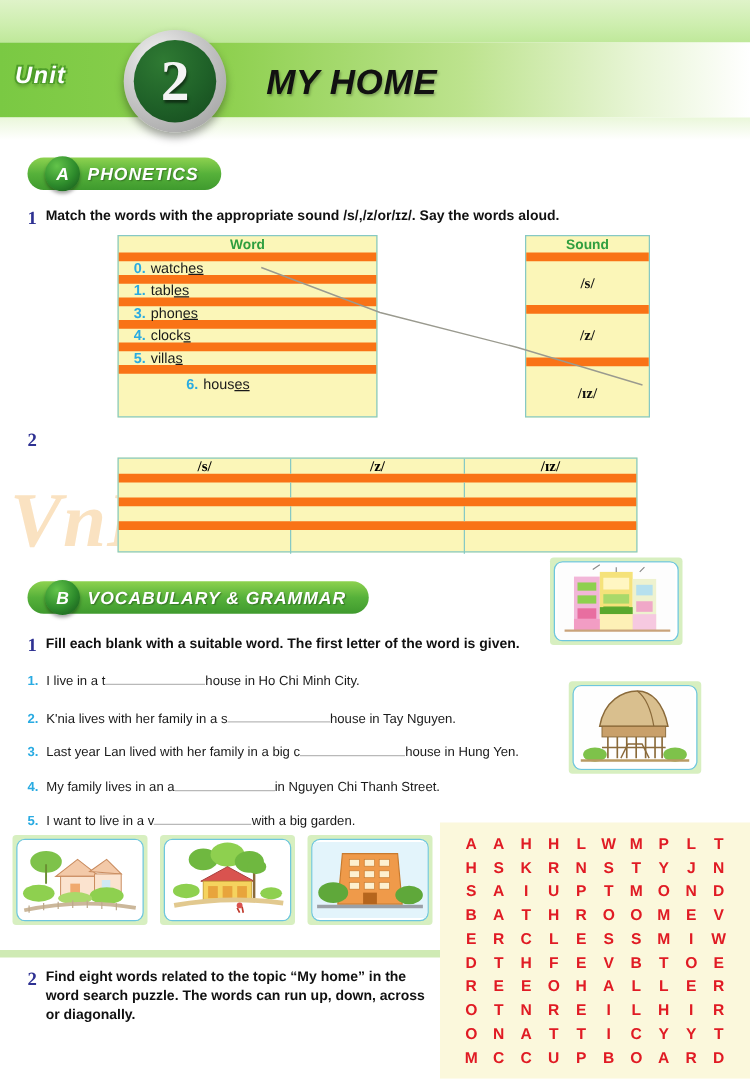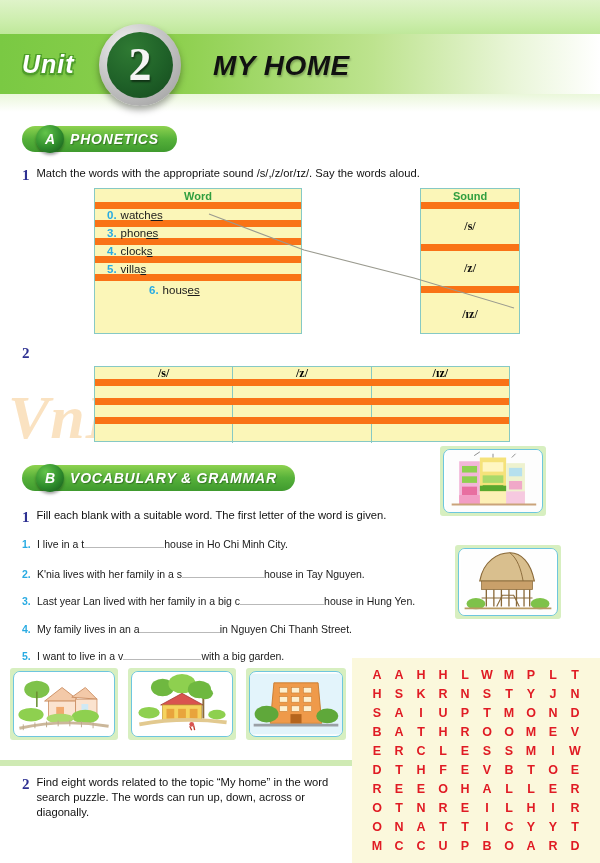--- a/index.html
+++ b/index.html
@@ -20,22 +20,22 @@
   }
   .hdr-band-mid {
     position: absolute; left: 0; top: 34px; width: 600px; height: 60px;
     background: linear-gradient(to right, #7ac943 0%, #8ed04f 30%, #bde38e 62%, #e8f5d6 85%, #ffffff 100%);
   }
   .hdr-band-bot {
     position: absolute; left: 0; top: 94px; width: 600px; height: 18px;
     background: linear-gradient(to bottom, #eaf7da 0%, #ffffff 100%);
   }
   .unit-word {
-    position: absolute; left: 22px; top: 50px;
-    font-size: 25px; font-weight: bold; font-style: italic;
+    position: absolute; left: 12px; top: 50px;
+    font-size: 19px; font-weight: bold; font-style: italic;
     color: #ffffff; letter-spacing: 1px;
     text-shadow: -1.5px -1.5px 0 #4e9e2a, 1.5px -1.5px 0 #4e9e2a,
                  -1.5px 1.5px 0 #4e9e2a, 1.5px 1.5px 0 #4e9e2a,
                   0 3px 3px rgba(0,0,0,0.28);
   }
   .unit-badge {
     position: absolute; left: 99px; top: 24px; width: 82px; height: 82px;
     border-radius: 50%;
     background: radial-gradient(circle at 34% 28%, #f2f2f2 0%, #c9c9c9 42%, #9a9a9a 100%);
     box-shadow: 0 4px 7px rgba(0,0,0,0.35);
@@ -82,21 +82,21 @@
     color: #ffffff; font-size: 14px; font-weight: bold; font-style: italic;
   }
 
   
   .ex { position: absolute; display: flex; }
   .ex-num {
     color: #2e3192; font-size: 15px; font-weight: bold;
     font-family: "Liberation Serif", serif; margin-right: 7px; line-height: 1.25;
   }
   .ex-text {
-    color: #111111; font-size: 11.2px; font-weight: normal; line-height: 1.35;
+    color: #111111; font-size: 11.2px; font-weight: bold; line-height: 1.35;
   }
 
   
   .tbl { position: absolute; border: 1px solid #86c9c4; background: #fbf6b8; }
   .tbl .row {
     border-bottom: 7px solid #f97316;
     display: flex; align-items: center;
   }
   .tbl .row:last-child { border-bottom: none; }
   .th {
@@ -195,20 +195,23 @@
   <span class="ex-num">1</span>
   <span class="ex-text">Match the words with the appropriate sound /s/,/z/or/ɪz/. Say the words aloud.</span>
 </div>
 
 <div class="tbl" id="word-table" style="left:94px; top:188px; width:208px; height:146px;">
     <div class="row" style="height: 20px;">
       <div class="th">Word</div>
     </div>
     <div class="row" style="height: 18px;">
       <div class="wordcell"><span class="idx">0.</span>watch<u>es</u></div>
+    </div>
+    <div class="row" style="height: 18px;">
+      <div class="wordcell"><span class="idx">1.</span>tabl<u>es</u></div>
     </div>
     <div class="row" style="height: 18px;">
       <div class="wordcell"><span class="idx">3.</span>phon<u>es</u></div>
     </div>
     <div class="row" style="height: 18px;">
       <div class="wordcell"><span class="idx">4.</span>clock<u>s</u></div>
     </div>
     <div class="row" style="height: 18px; text-align: center;">
       <div class="wordcell"><span class="idx">5.</span>villa<u>s</u></div>
     </div>

